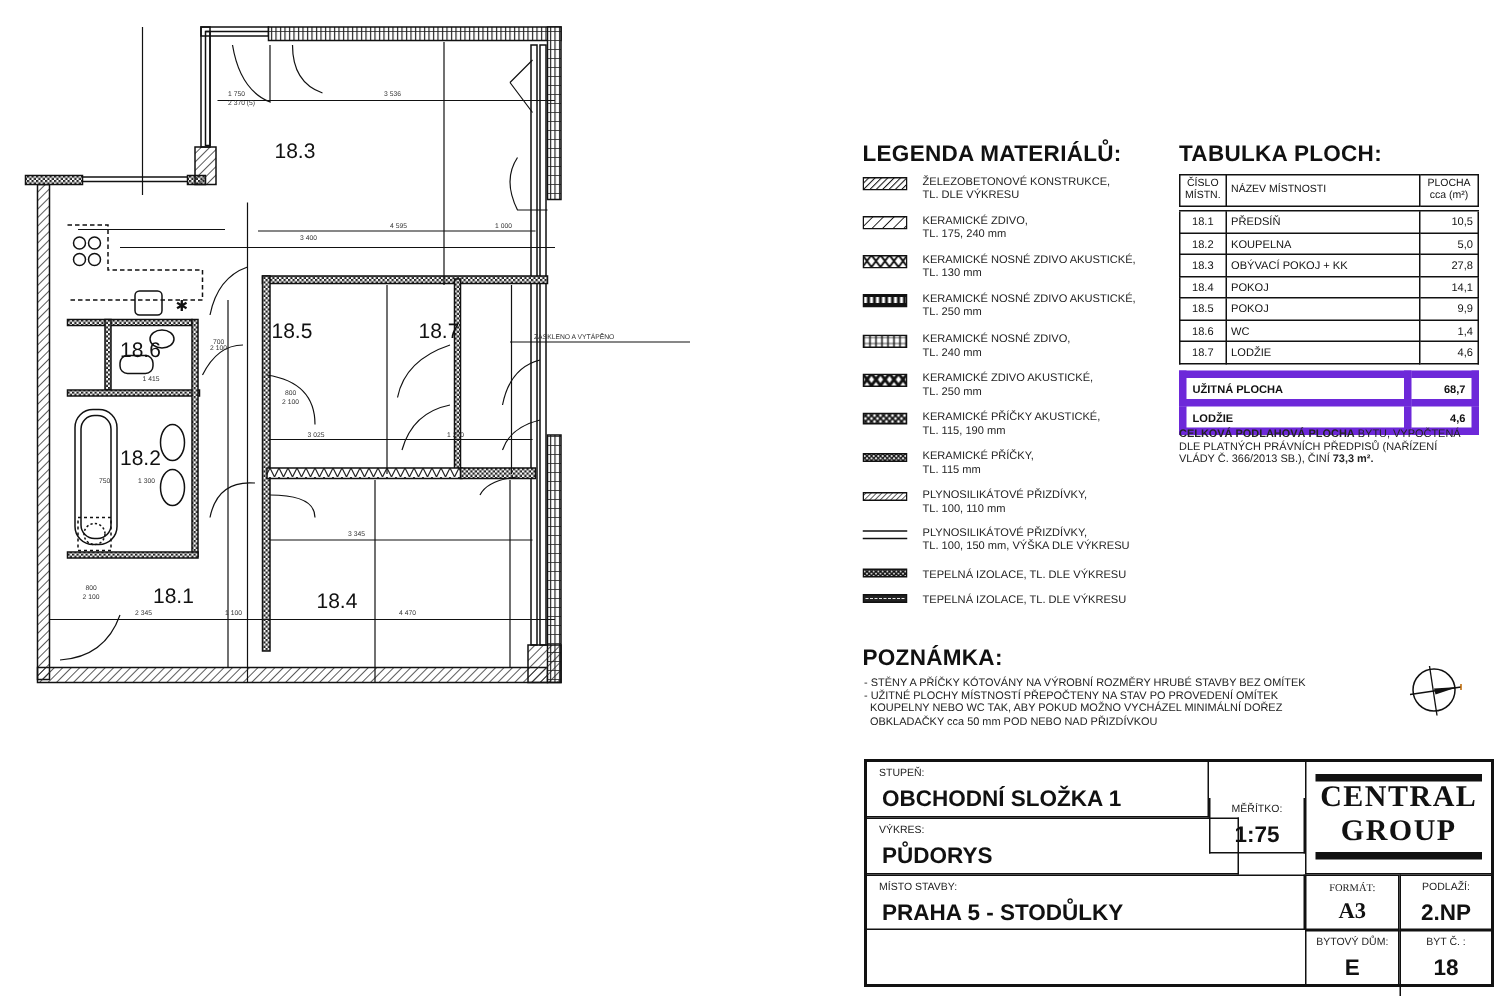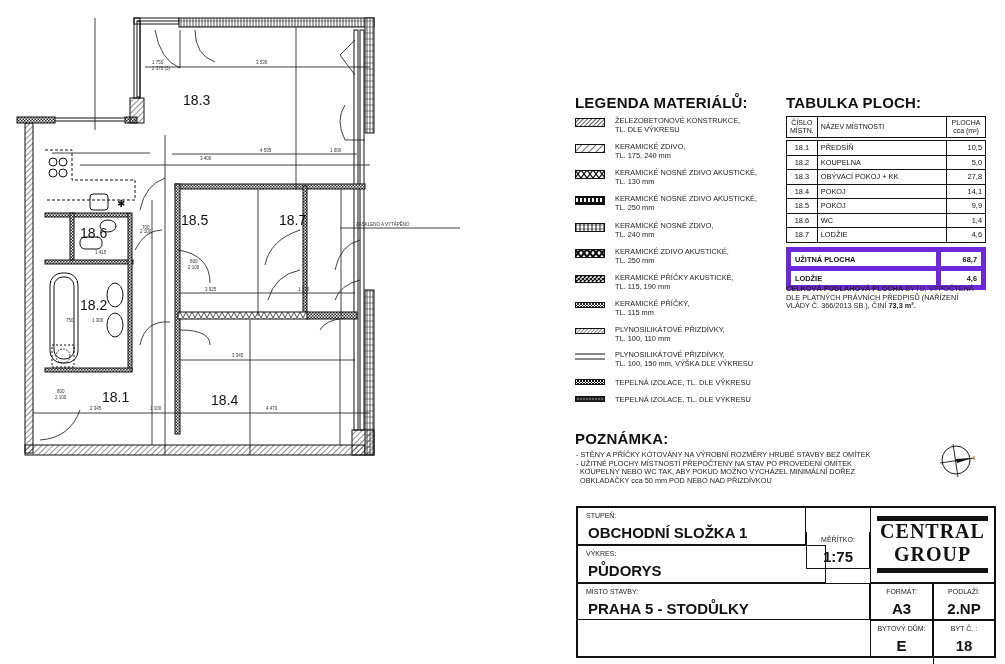--- a/index.html
+++ b/index.html
@@ -440,21 +440,21 @@
     <div style="position:absolute;left:6px;right:6px;top:8px;height:5px;background:#111;"></div>
     <div class="logo-word" style="top:12px;">CENTRAL</div>
     <div class="logo-word" style="top:35px;">GROUP</div>
     <div style="position:absolute;left:6px;right:6px;top:60px;height:5px;background:#111;"></div>
   </div>
 
   <div class="tb-cell" style="left:0;top:75px;width:292px;height:37px;border-left:none;">
     <div class="tb-small">MÍSTO STAVBY:</div>
     <div class="tb-big">PRAHA 5 - STODŮLKY</div>
   </div>
-  <div class="tb-cell tb-center" style="left:292px;top:75px;width:63px;height:37px;">
+  <div class="tb-cell tb-center" style="left:292px;top:75px;width:63px;height:37px;font-family:Liberation Serif, serif;">
     <div class="tb-small">FORMÁT:</div>
     <div class="tb-big">A3</div>
   </div>
   <div class="tb-cell tb-center" style="left:355px;top:75px;width:61px;height:37px;border-right:none;">
     <div class="tb-small">PODLAŽÍ:</div>
     <div class="tb-big">2.NP</div>
   </div>
 
   <div class="tb-cell tb-center" style="left:292px;top:112px;width:63px;height:36px;border-bottom:none;">
     <div class="tb-small">BYTOVÝ DŮM:</div>

